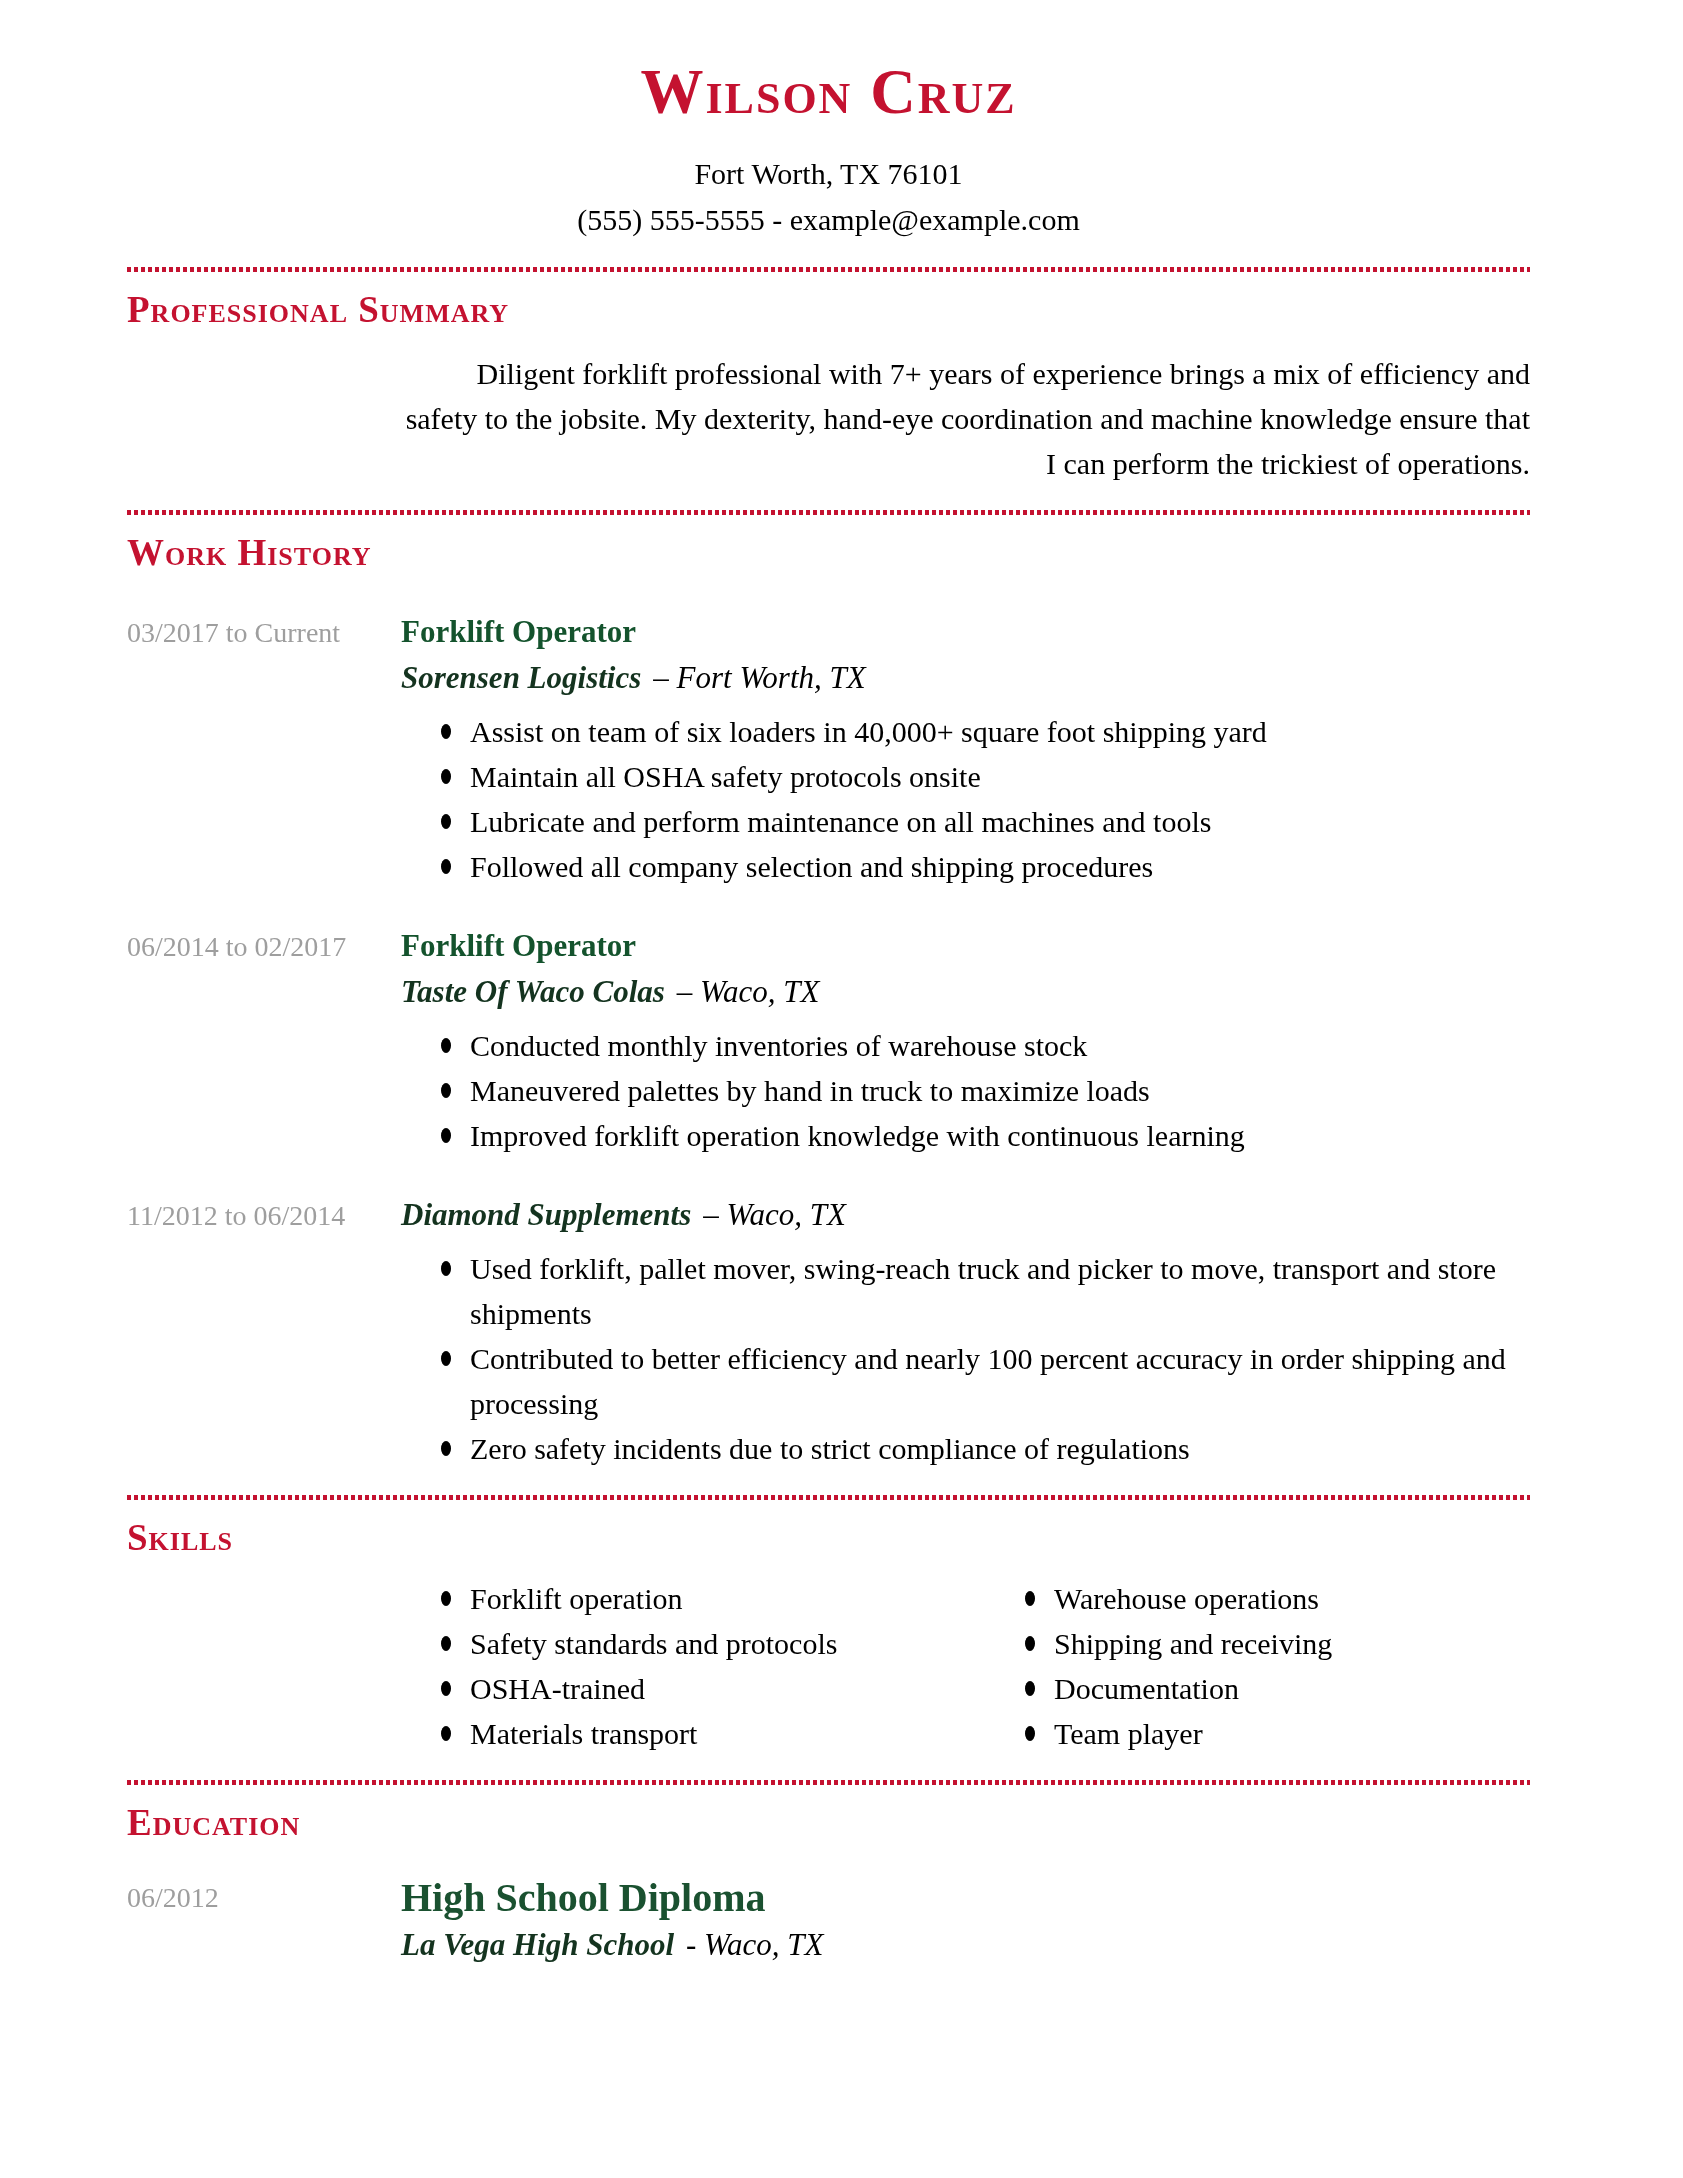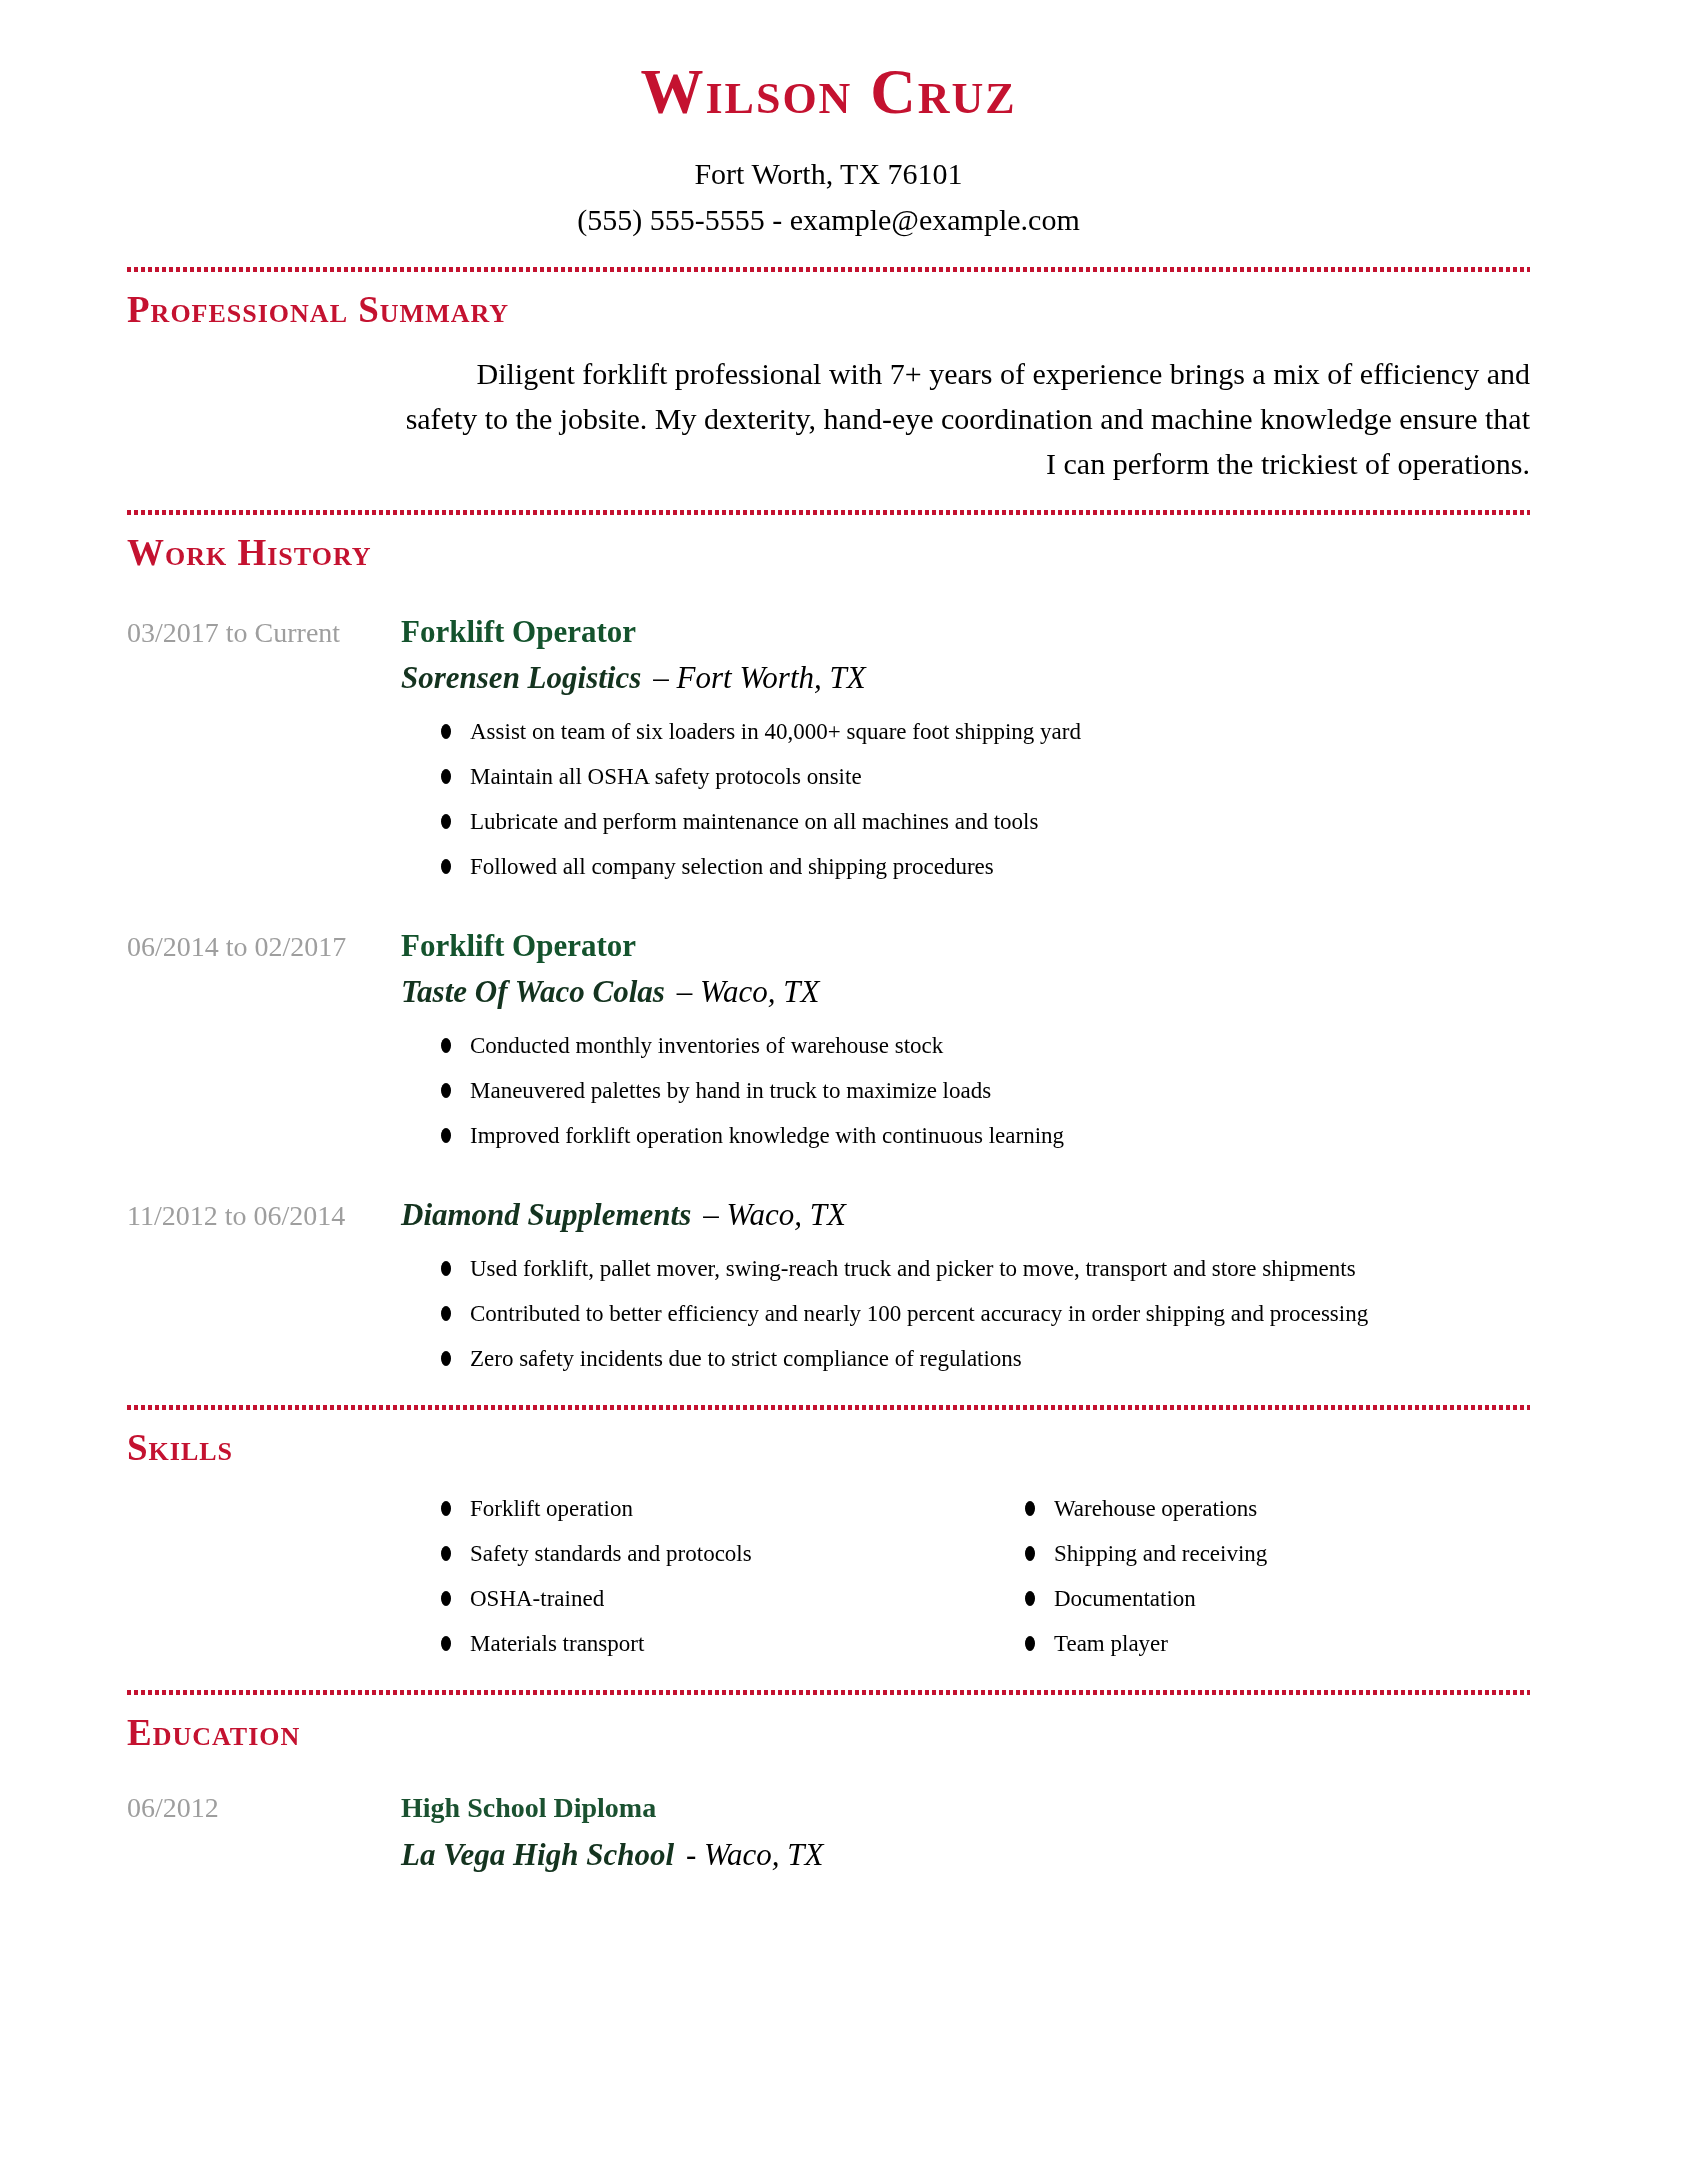--- a/index.html
+++ b/index.html
@@ -102,21 +102,21 @@
 
   ul.bullets {
     list-style: none;
     margin: 8px 0 0 0;
     padding: 0;
     max-width: 1139px;
   }
   ul.bullets li {
     position: relative;
     padding-left: 69px;
-    font-size: 23px;
+    font-size: 30px;
     line-height: 45px;
   }
   ul.bullets li::before {
     content: "";
     position: absolute;
     left: 40px;
     top: 15px;
     width: 10px;
     height: 15px;
     border-radius: 50%;
@@ -125,21 +125,21 @@
 
   
   .skills-row { margin-top: 16px; }
   .skills-cols {
     display: grid;
     grid-template-columns: 584px 1fr;
   }
   .skills-cols ul.bullets { margin-top: 0; }
 
   .edu-degree {
-    font-size: 28px;
+    font-size: 40px;
     line-height: 48px;
     font-weight: 700;
     color: #1a5130;
   }
 </style>
 </head>
 <body>
 
 <div class="page">
 

